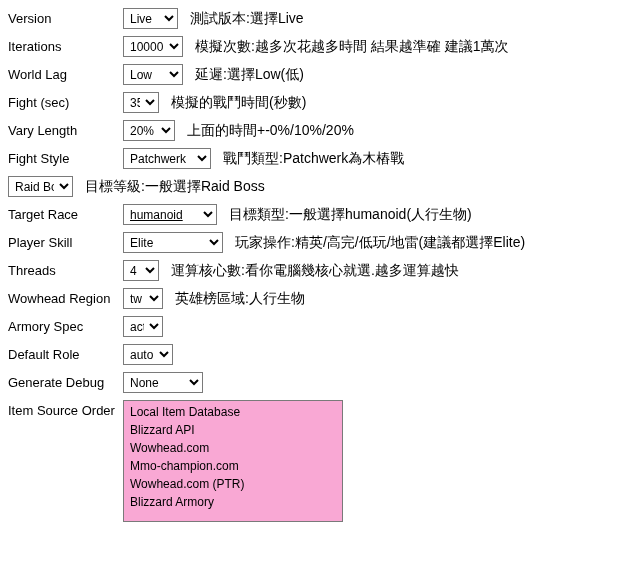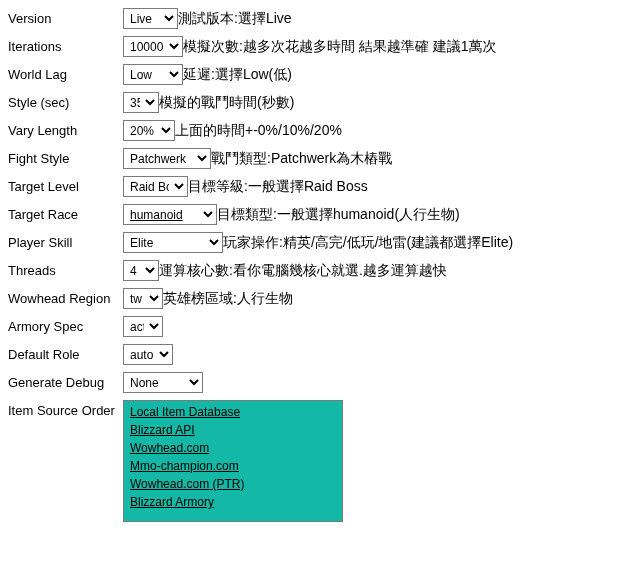--- a/index.html
+++ b/index.html
@@ -26,35 +26,34 @@
       padding-top: 3px;
       font-size: 13px;
     }
     .select {
       height: 21px;
       font-size: 12px;
       background: #fff;
       border: 1px solid #7a7a7a;
       padding: 1px 2px;
       font-family: inherit;
-      margin-right: 0;
+      margin-right: 12px;
     }
     .desc {
       font-size: 14px;
       padding-top: 2px;
     }
     .listbox {
       border: 1px solid #7a7a7a;
       width: 220px;
       height: 122px;
       overflow: auto;
       font-size: 12px;
       padding: 2px;
-      background: #14b8a6;
-      text-decoration: underline;
+      background: #f9a8d4;
     }
     .listbox-item {
       padding: 2px 4px;
       cursor: default;
     }
   </style>
 </head>
 <body>
 
 <div id="rows-container">
@@ -67,36 +66,35 @@
       <div class="label">Iterations</div>
       <select class="select" style="width: 60px;"><option>10000</option></select>
       <span class="desc">模擬次數:越多次花越多時間 結果越準確 建議1萬次</span>
     </div>
     <div class="row">
       <div class="label">World Lag</div>
       <select class="select" style="width: 60px;"><option>Low</option></select>
       <span class="desc">延遲:選擇Low(低)</span>
     </div>
     <div class="row">
-      <div class="label">Style (sec)</div>
+      <div class="label">Fight (sec)</div>
       <select class="select" style="width: 36px;"><option>350</option></select>
       <span class="desc">模擬的戰鬥時間(秒數)</span>
     </div>
     <div class="row">
       <div class="label">Vary Length</div>
       <select class="select" style="width: 52px;"><option>20%</option></select>
       <span class="desc">上面的時間+-0%/10%/20%</span>
     </div>
     <div class="row">
       <div class="label">Fight Style</div>
       <select class="select" style="width: 88px;"><option>Patchwerk</option></select>
       <span class="desc">戰鬥類型:Patchwerk為木樁戰</span>
     </div>
     <div class="row">
-      <div class="label">Target Level</div>
       <select class="select" style="width: 65px;"><option>Raid Boss</option></select>
       <span class="desc">目標等級:一般選擇Raid Boss</span>
     </div>
     <div class="row">
       <div class="label">Target Race</div>
       <select class="select" style="width: 94px; text-decoration: underline;"><option>humanoid</option></select>
       <span class="desc">目標類型:一般選擇humanoid(人行生物)</span>
     </div>
     <div class="row">
       <div class="label">Player Skill</div>

